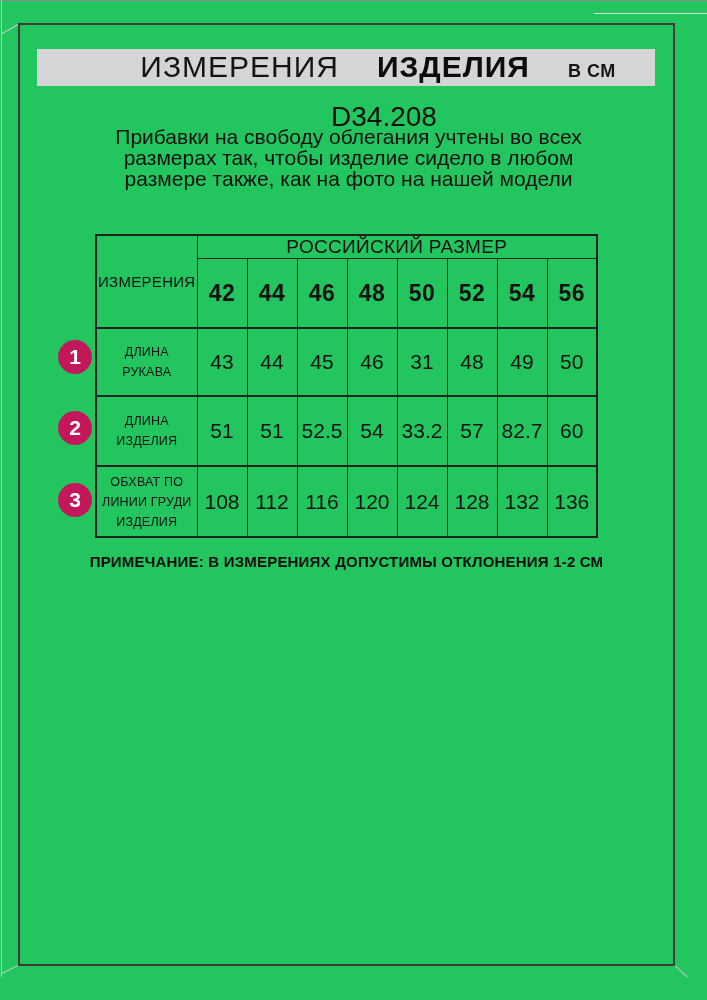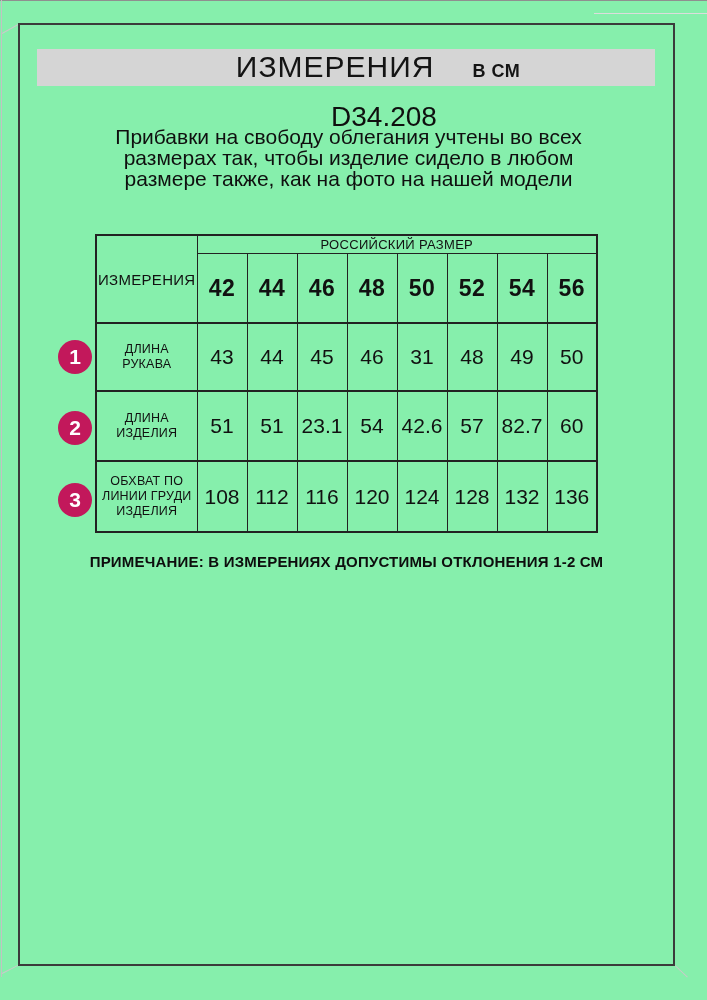--- a/index.html
+++ b/index.html
@@ -1,17 +1,17 @@
 <!DOCTYPE html>
 <html><head>
 <meta charset="utf-8">
 <style>
   html,body { margin:0; padding:0; background:#fff; }
   .page {
-    position:relative; width:707px; height:1000px; background:#86efac;
+    position:relative; width:707px; height:1000px; background:#22c55e;
     font-family:"Liberation Sans", sans-serif; color:#111; overflow:hidden;
   }
   
   .edge-top   { position:absolute; left:0; top:0; width:707px; height:1px; background:#8f8f8f; }
   .edge-left  { position:absolute; left:1px; top:0; width:1px; height:977px; background:#c2c2c2; }
   .edge-topright { position:absolute; left:594px; top:13px; width:113px; height:1px; background:#dcdcdc; }
   .diag { position:absolute; height:1px; background:#cacaca; transform-origin:left center; }
   .diag-tl { left:2px;  top:33px;  width:19px; transform:rotate(-29deg); }
   .diag-bl { left:2px;  top:973px; width:18px; transform:rotate(-27deg); }
   .diag-br { left:675px;top:965px; width:17px; transform:rotate(43deg); }
@@ -48,23 +48,23 @@
   .size-table {
     position:absolute; left:95px; top:234px; width:503px;
     border-collapse:collapse; table-layout:fixed;
     border:2px solid #222;
   }
   .size-table td {
     border:solid #222; border-width:2px 1px;
     text-align:center; vertical-align:middle; padding:0; overflow:hidden;
   }
   td.corner { font-size:15px; letter-spacing:0.3px; }
-  td.span-head { height:17px; font-size:13px; letter-spacing:0.3px; border-bottom-width:1px;margin-left:12px; }
+  td.span-head { height:17px; font-size:19px; letter-spacing:0.3px; border-bottom-width:1px;margin-left:12px; }
   td.size { height:68px; font-size:23px; font-weight:700; border-top-width:1px; letter-spacing:0.5px; }
-  td.rlabel { font-size:12.5px; line-height:15px; padding:0 2px; letter-spacing:0.2px; }
+  td.rlabel { font-size:12.5px; line-height:20px; padding:0 2px; letter-spacing:0.2px; }
   td.val { font-size:21px; }
   tr.r1 td { height:66px; }
   tr.r2 td { height:68px; }
   tr.r3 td { height:69px; }
 
   
   .num-circle {
     position:absolute; left:58px; width:34px; height:34px; border-radius:50%;
     color:#fff; font-size:21px; font-weight:700;
     display:flex; align-items:center; justify-content:center;
@@ -86,20 +86,21 @@
   <div class="edge-topright"></div>
   <div class="diag diag-tl"></div>
   <div class="diag diag-bl"></div>
   <div class="diag diag-br"></div>
 
   <div class="border-frame"></div>
 
   <div class="title-bar">
     <div class="title-inner">
       <span class="title-w1">ИЗМЕРЕНИЯ</span>
+      <span class="title-w2">ИЗДЕЛИЯ</span>
       <span class="title-unit">В СМ</span>
     </div>
   </div>
 
   <div class="code">D34.208</div>
   <div class="desc">Прибавки на свободу облегания учтены во всех размерах так, чтобы изделие сидело в любом размере также, как на фото на нашей модели</div>
 
   <table class="size-table">
     <colgroup>
       <col style="width:101px">
@@ -135,23 +136,23 @@
         <td class="val">46</td>
         <td class="val">31</td>
         <td class="val">48</td>
         <td class="val">49</td>
         <td class="val">50</td>
       </tr>
       <tr class="r2">
         <td class="rlabel">ДЛИНА ИЗДЕЛИЯ</td>
         <td class="val">51</td>
         <td class="val">51</td>
-        <td class="val">23.1</td>
+        <td class="val">52.5</td>
         <td class="val">54</td>
-        <td class="val">42.6</td>
+        <td class="val">33.2</td>
         <td class="val">57</td>
         <td class="val">82.7</td>
         <td class="val">60</td>
       </tr>
       <tr class="r3">
         <td class="rlabel">ОБХВАТ ПО ЛИНИИ ГРУДИ ИЗДЕЛИЯ</td>
         <td class="val">108</td>
         <td class="val">112</td>
         <td class="val">116</td>
         <td class="val">120</td>

